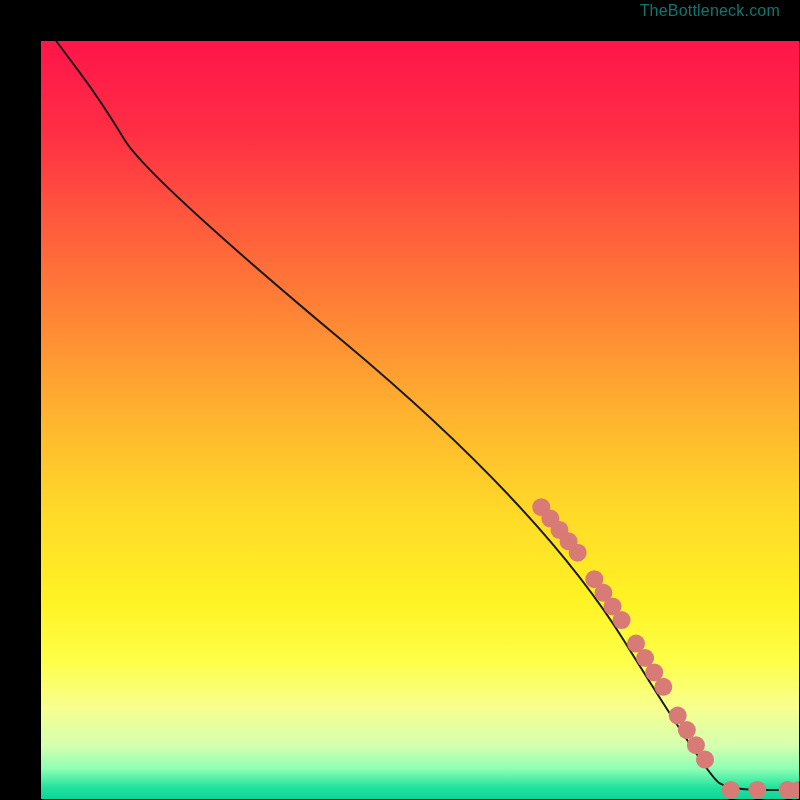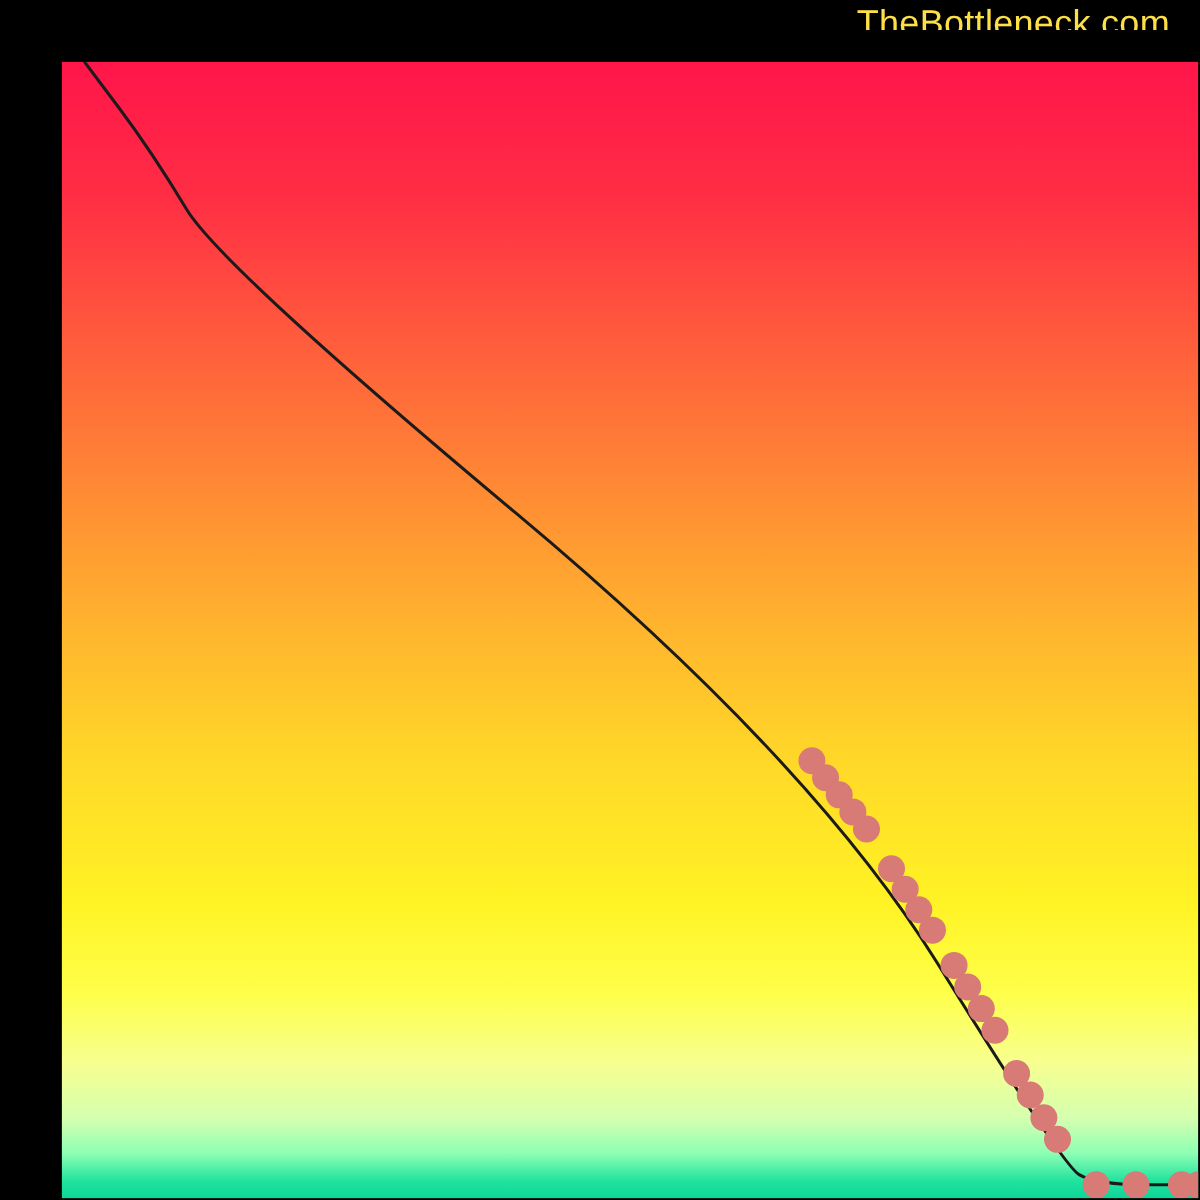--- a/index.html
+++ b/index.html
@@ -24,22 +24,22 @@
     left: 21px;
     top: 21px;
     width: 758px;
     height: 758px;
     overflow: hidden;
   }
   .attribution {
     position: absolute;
     top: 2px;
     right: 20px;
-    color: #fde047;
-    font-size: 24px;
+    color: #0f766e;
+    font-size: 16px;
     font-weight: 500;
     letter-spacing: 0.2px;
   }
 </style>
 </head>
 <body>
 
 <div class="attribution">TheBottleneck.com</div>
 
 <div class="frame">

